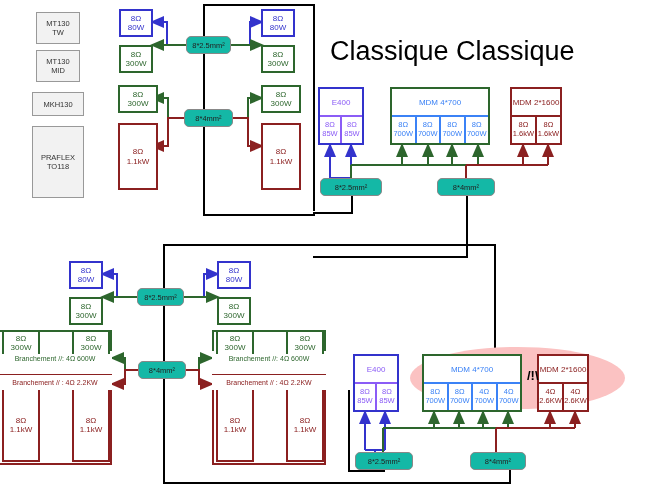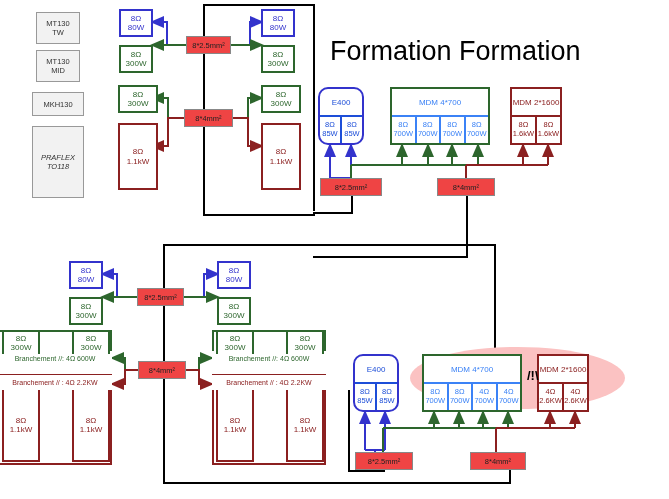--- a/index.html
+++ b/index.html
@@ -40,23 +40,23 @@
     border:1px solid #999;
     display:flex; flex-direction:column;
     align-items:center; justify-content:center;
     font-size:7.5px; line-height:1.2; color:#333;
     text-align:center;
   }
 
   
   .cable {
     position:absolute;
-    background:#ef4444;
+    background:#14b8a6;
     border:1px solid #888;
-    border-radius:0;
+    border-radius:5px;
     display:flex; align-items:center; justify-content:center;
     font-size:7.5px; color:#222;
     white-space:nowrap;
     z-index:6;
   }
 
   
   .grp { position:absolute; }
   .grp .bar {
     position:absolute; left:0; width:100%;
@@ -77,21 +77,21 @@
     font-size:8px; white-space:nowrap;
   }
   .amp .chans { position:absolute; left:0; width:100%; display:flex; }
   .amp .ch {
     flex:1;
     display:flex; flex-direction:column;
     align-items:center; justify-content:center;
     font-size:7.5px; line-height:1.15; text-align:center;
   }
   .amp .ch + .ch { border-left:2px solid currentColor; }
-  .amp.blue { border-color:#3333cc; color:#1d4ed8;border-radius:10px; }
+  .amp.blue { border-color:#3333cc; color:#8b5cf6; }
   .amp.green { border-color:#2d662d; color:#3b82f6; }
   .amp.red { border-color:#8b2020; color:#8b2020; }
   .amp .divider { position:absolute; left:0; width:100%; height:2px; background:currentColor; }
 
   .title-txt {
     position:absolute;
     font-size:27px; color:#000;
     white-space:nowrap;
   }
 
@@ -210,26 +210,26 @@
     <span>MT130</span>
     <span>TW</span>
   </div>
   <div class="leg" style="left:36px; top:50px; width:44px; height:32px;">
     <span>MT130</span>
     <span>MID</span>
   </div>
   <div class="leg" style="left:32px; top:92px; width:52px; height:24px;">
     <span>MKH130</span>
   </div>
-  <div class="leg" style="left:32px; top:126px; width:52px; height:72px;font-style:italic;">
+  <div class="leg" style="left:32px; top:126px; width:52px; height:72px;">
     <span>PRAFLEX</span>
     <span>TO118</span>
   </div>
 
-  <div class="title-txt" style="left:330px; top:36px;">Formation Formation</div>
+  <div class="title-txt" style="left:330px; top:36px;">Classique Classique</div>
 
   <div class="spk blue" style="left:119px; top:9px; width:34px; height:28px;">
     <span class="l1">8Ω</span>
     <span class="l2">80W</span>
   </div>
   <div class="spk green" style="left:119px; top:45px; width:34px; height:28px;">
     <span class="l1">8Ω</span>
     <span class="l2">300W</span>
   </div>
   <div class="spk blue" style="left:261px; top:9px; width:34px; height:28px;">

